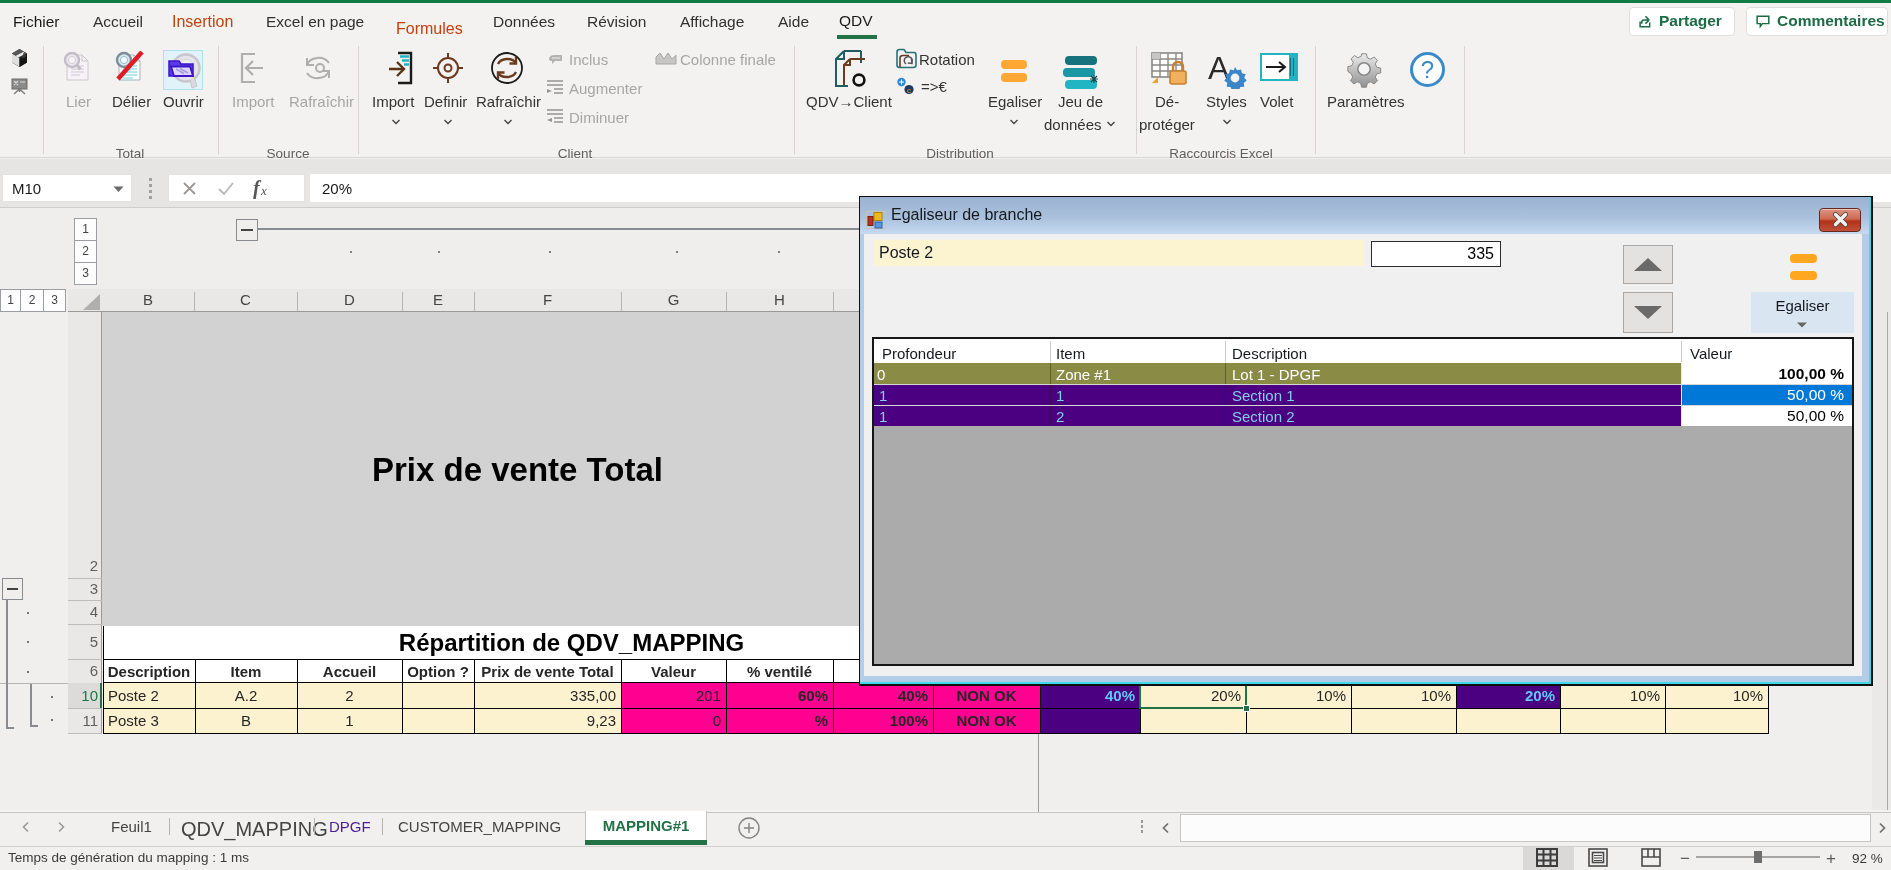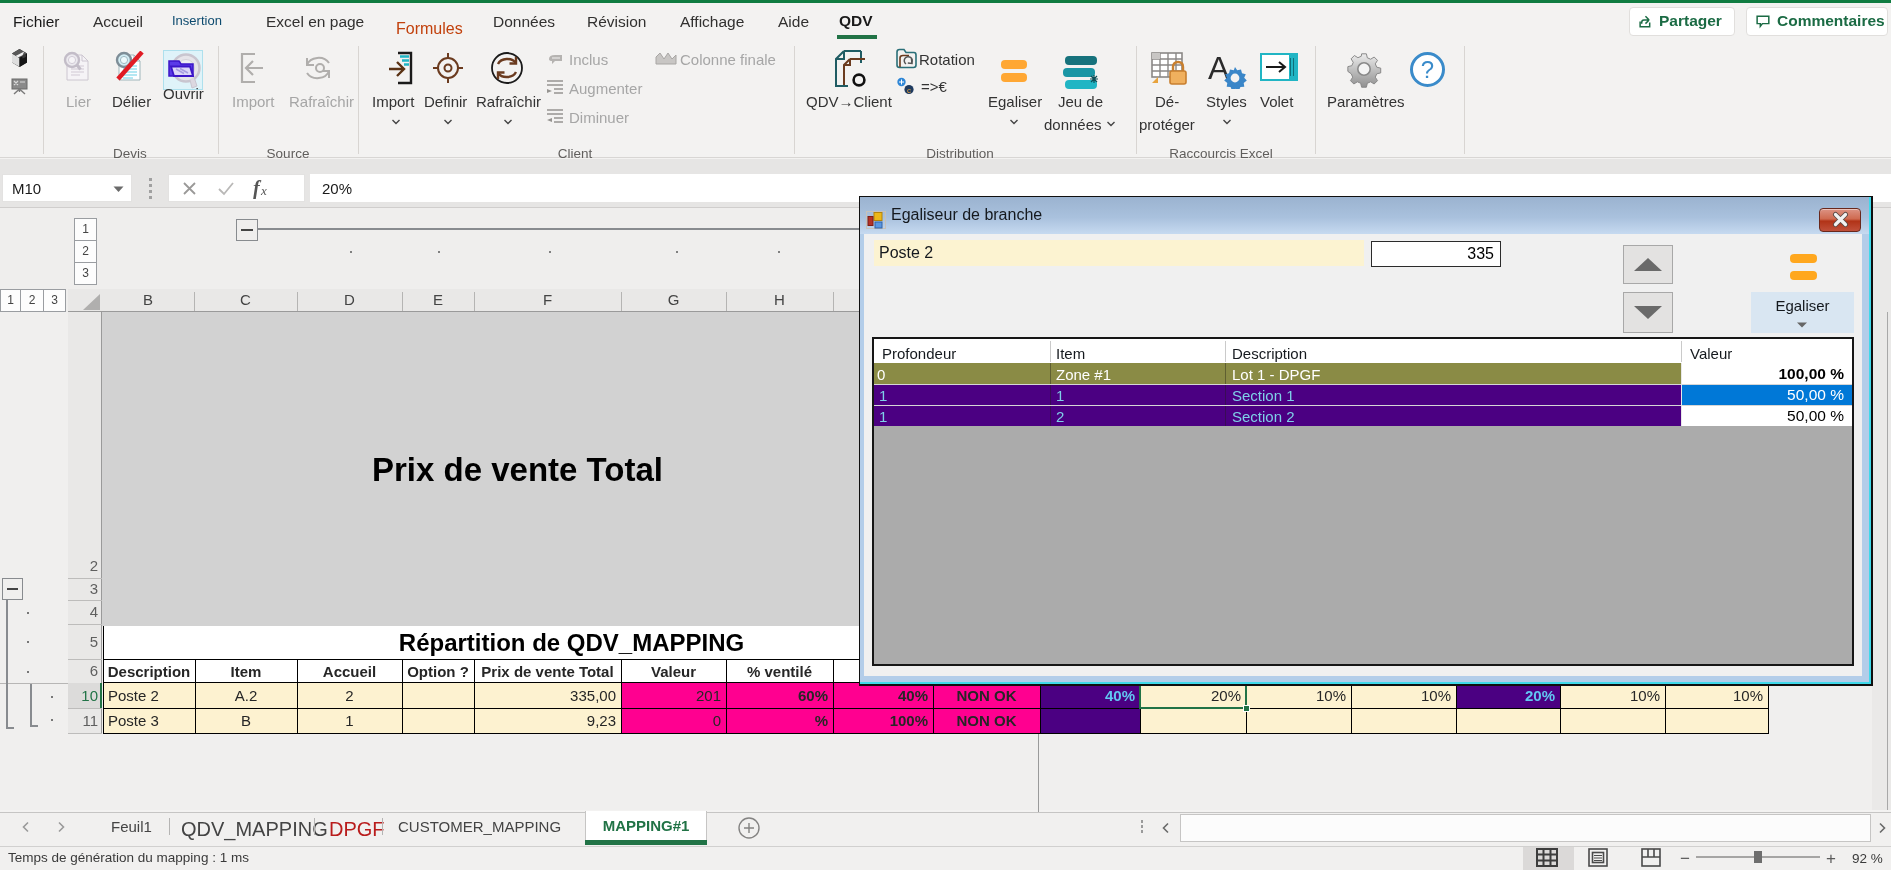--- a/index.html
+++ b/index.html
@@ -13,28 +13,28 @@
 .chev svg{display:block}
 </style></head>
 <body>
 
 <div class="a" style="left:0;top:0;width:1891px;height:3px;background:#107c41"></div>
 
 <div class="a" style="left:0;top:3px;width:1891px;height:37px;background:#f3f2f1"></div>
 <div id="tabs">
 <div class="a" style="left:13px;top:13px;font-size:15.5px;color:#1a1a1a">Fichier</div>
 <div class="a" style="left:93px;top:13px;font-size:15.5px;color:#323130">Accueil</div>
-<div class="a" style="left:172px;top:13px;font-size:13px;color:#0c4a6e">Insertion</div>
+<div class="a" style="left:172px;top:13px;font-size:16px;color:#c2410c">Insertion</div>
 <div class="a" style="left:266px;top:13px;font-size:15.5px;color:#323130">Excel en page</div>
 <div class="a" style="left:396px;top:20px;font-size:16px;color:#c2410c">Formules</div>
 <div class="a" style="left:493px;top:13px;font-size:15.5px;color:#323130">Données</div>
 <div class="a" style="left:587px;top:13px;font-size:15.5px;color:#323130">Révision</div>
 <div class="a" style="left:680px;top:13px;font-size:15.5px;color:#323130">Affichage</div>
 <div class="a" style="left:778px;top:13px;font-size:15.5px;color:#323130">Aide</div>
-<div class="a" style="left:839px;top:12px;font-size:15.5px;font-weight:bold;color:#1a1a1a">QDV</div>
+<div class="a" style="left:839px;top:12px;font-size:15.5px;font-weight:normal;color:#1a1a1a">QDV</div>
 <div class="a" style="left:837px;top:35px;width:40px;height:4px;background:#217346"></div>
 <div class="a" style="left:1629px;top:7px;width:106px;height:29px;background:#fff;border:1px solid #e1dfdd;border-radius:4px"></div>
 <svg class="a" style="left:1638px;top:13px" width="17" height="17" viewBox="0 0 16 16">
       <path d="M7 3 L10.5 6.5 M10.5 6.5 L7 10 M10.5 6.5 L5.5 6.5 Q3.5 6.5 3.5 9 L3.5 10" stroke="#1b6b44" stroke-width="1.4" fill="none"></path>
       <path d="M2 8 L2 13 L11 13 L11 9" stroke="#1b6b44" stroke-width="1.4" fill="none"></path>
     </svg>
 <div class="a" style="left:1659px;top:12px;font-size:15.5px;font-weight:bold;color:#1b6b44">Partager</div>
 <div class="a" style="left:1746px;top:7px;width:142px;height:29px;background:#fff;border:1px solid #e1dfdd;border-radius:4px"></div>
 <svg class="a" style="left:1755px;top:13px" width="17" height="17" viewBox="0 0 16 16">
       <path d="M2 3 H13 V10 H7 L5 12.5 V10 H2 Z" stroke="#1b6b44" stroke-width="1.4" fill="none"></path>
@@ -44,21 +44,21 @@
 
 <div class="a" style="left:0;top:40px;width:1891px;height:118px;background:#f3f2f1;border-bottom:1px solid #d8d6d4"></div>
 <div id="ribbon">
 <div class="sep" style="left:43px"></div>
 <div class="sep" style="left:218px"></div>
 <div class="sep" style="left:358px"></div>
 <div class="sep" style="left:794px"></div>
 <div class="sep" style="left:1136px"></div>
 <div class="sep" style="left:1315px"></div>
 <div class="sep" style="left:1464px"></div>
-<div class="glab" style="left:100px;width:60px">Devis</div>
+<div class="glab" style="left:100px;width:60px">Total</div>
 <div class="glab" style="left:258px;width:60px">Source</div>
 <div class="glab" style="left:545px;width:60px">Client</div>
 <div class="glab" style="left:910px;width:100px">Distribution</div>
 <div class="glab" style="left:1151px;width:140px">Raccourcis Excel</div>
 
 <svg class="a" style="left:10px;top:48px" width="19" height="20" viewBox="0 0 19 20">
       <path d="M9.5 1 L17 5.5 V14.5 L9.5 19 L2 14.5 V5.5 Z" fill="#262626"></path>
       <path d="M2 5.5 L9.5 10 V18.8 L2 14.5 Z" fill="#dedede"></path>
       <path d="M9.5 1 L17 5.5 L9.5 10 L2 5.5 Z" fill="#585858"></path>
       <path d="M14.2 3.4 L5.6 8 L8.2 9.2 L12.5 7.2 Z" fill="#f2f2f2"></path>
@@ -92,21 +92,21 @@
 <div class="rlab" style="left:112px;top:93px">Délier</div>
 <svg class="a" style="left:163px;top:50px" width="40" height="40" viewBox="0 0 40 40">
       <rect x="0.5" y="0.5" width="39" height="39" fill="#dff3f9" stroke="#aee0ed"></rect>
       <circle cx="23" cy="18" r="13.5" fill="#e6e4e9" stroke="#c9c5cf" stroke-width="2.5"></circle>
       <circle cx="23" cy="18" r="8.5" fill="#edeff2" stroke="#d6d2da"></circle>
       <path d="M31 27 L34 36 L29 38 L27 30" fill="#dcd8e0" stroke="#c9c5cf"></path>
       <path d="M6 11 H16 L18 14 H30 V26 H6 Z" fill="#5a3ae8" stroke="#3c16c8" stroke-width="1.5"></path>
       <path d="M8 16.5 L27 16.5 L30 26 H11 Z" fill="#dcd6f8" stroke="#3c16c8" stroke-width="1.8"></path>
       <path d="M13 19 l8 4.5 M17 18.5 l8 4.5" stroke="#a79ce0" stroke-width="1.5"></path>
     </svg>
-<div class="rlab" style="left:163px;top:85px">Ouvrir</div>
+<div class="rlab" style="left:163px;top:93px">Ouvrir</div>
 
 <svg class="a" style="left:240px;top:52px" width="24" height="32" viewBox="0 0 24 32">
       <path d="M15 2 H2 V30 H15" fill="none" stroke="#b0aeac" stroke-width="2.2"></path>
       <path d="M7 16 H23 M13 9 L6 16 L13 23" fill="none" stroke="#b0aeac" stroke-width="2.2"></path>
     </svg>
 <div class="rlab gray" style="left:232px;top:93px">Import</div>
 <svg class="a" style="left:299px;top:52px" width="38" height="32" viewBox="0 0 38 32">
       <path d="M8 13 A 12 10 0 0 1 30 11" fill="none" stroke="#b0aeac" stroke-width="2"></path>
       <path d="M8 6 L8 13 L15 13" fill="none" stroke="#b0aeac" stroke-width="2"></path>
       <path d="M30 19 A 12 10 0 0 1 8 21" fill="none" stroke="#b0aeac" stroke-width="2"></path>
@@ -450,21 +450,21 @@
 <svg class="a" style="left:20px;top:821px" width="12" height="12" viewBox="0 0 12 12">
       <path d="M8 1.5 L3.5 6 L8 10.5" stroke="#9a9a9a" stroke-width="1.6" fill="none"></path>
     </svg>
 <svg class="a" style="left:55px;top:821px" width="12" height="12" viewBox="0 0 12 12">
       <path d="M4 1.5 L8.5 6 L4 10.5" stroke="#9a9a9a" stroke-width="1.6" fill="none"></path>
     </svg>
 <div class="a" style="left:111px;top:818px;font-size:15px;color:#444">Feuil1</div>
 <div class="a" style="left:169px;top:818px;width:1px;height:17px;background:#b5b4b3"></div>
 <div class="a" style="left:181px;top:818px;font-size:20px;color:#444">QDV_MAPPING</div>
 <div class="a" style="left:314px;top:818px;width:1px;height:17px;background:#b5b4b3"></div>
-<div class="a" style="left:329px;top:818px;font-size:20px;color:#b91c1c">DPGF</div>
+<div class="a" style="left:329px;top:818px;font-size:15px;color:#4c1d95">DPGF</div>
 <div class="a" style="left:382px;top:818px;width:1px;height:17px;background:#b5b4b3"></div>
 <div class="a" style="left:398px;top:818px;font-size:15px;color:#444">CUSTOMER_MAPPING</div>
 <div class="a" style="left:585px;top:811px;width:122px;height:34px;background:#fff;border-left:1px solid #c6c5c4;border-right:1px solid #c6c5c4"></div>
 <div class="a" style="left:585px;top:811px;width:122px;height:29px;font-size:15px;font-weight:bold;color:#217346;text-align:center;line-height:29px">MAPPING#1</div>
 <div class="a" style="left:585px;top:840px;width:122px;height:5px;background:#217346"></div>
 <svg class="a" style="left:737px;top:816px" width="24" height="24" viewBox="0 0 24 24">
       <circle cx="12" cy="12" r="10" fill="none" stroke="#848382" stroke-width="1.4"></circle>
       <path d="M12 7 V17 M7 12 H17" stroke="#848382" stroke-width="1.4"></path>
     </svg>
 <div class="a" style="left:1141px;top:820px;width:2px;height:3px;background:#9a9a9a"></div>

